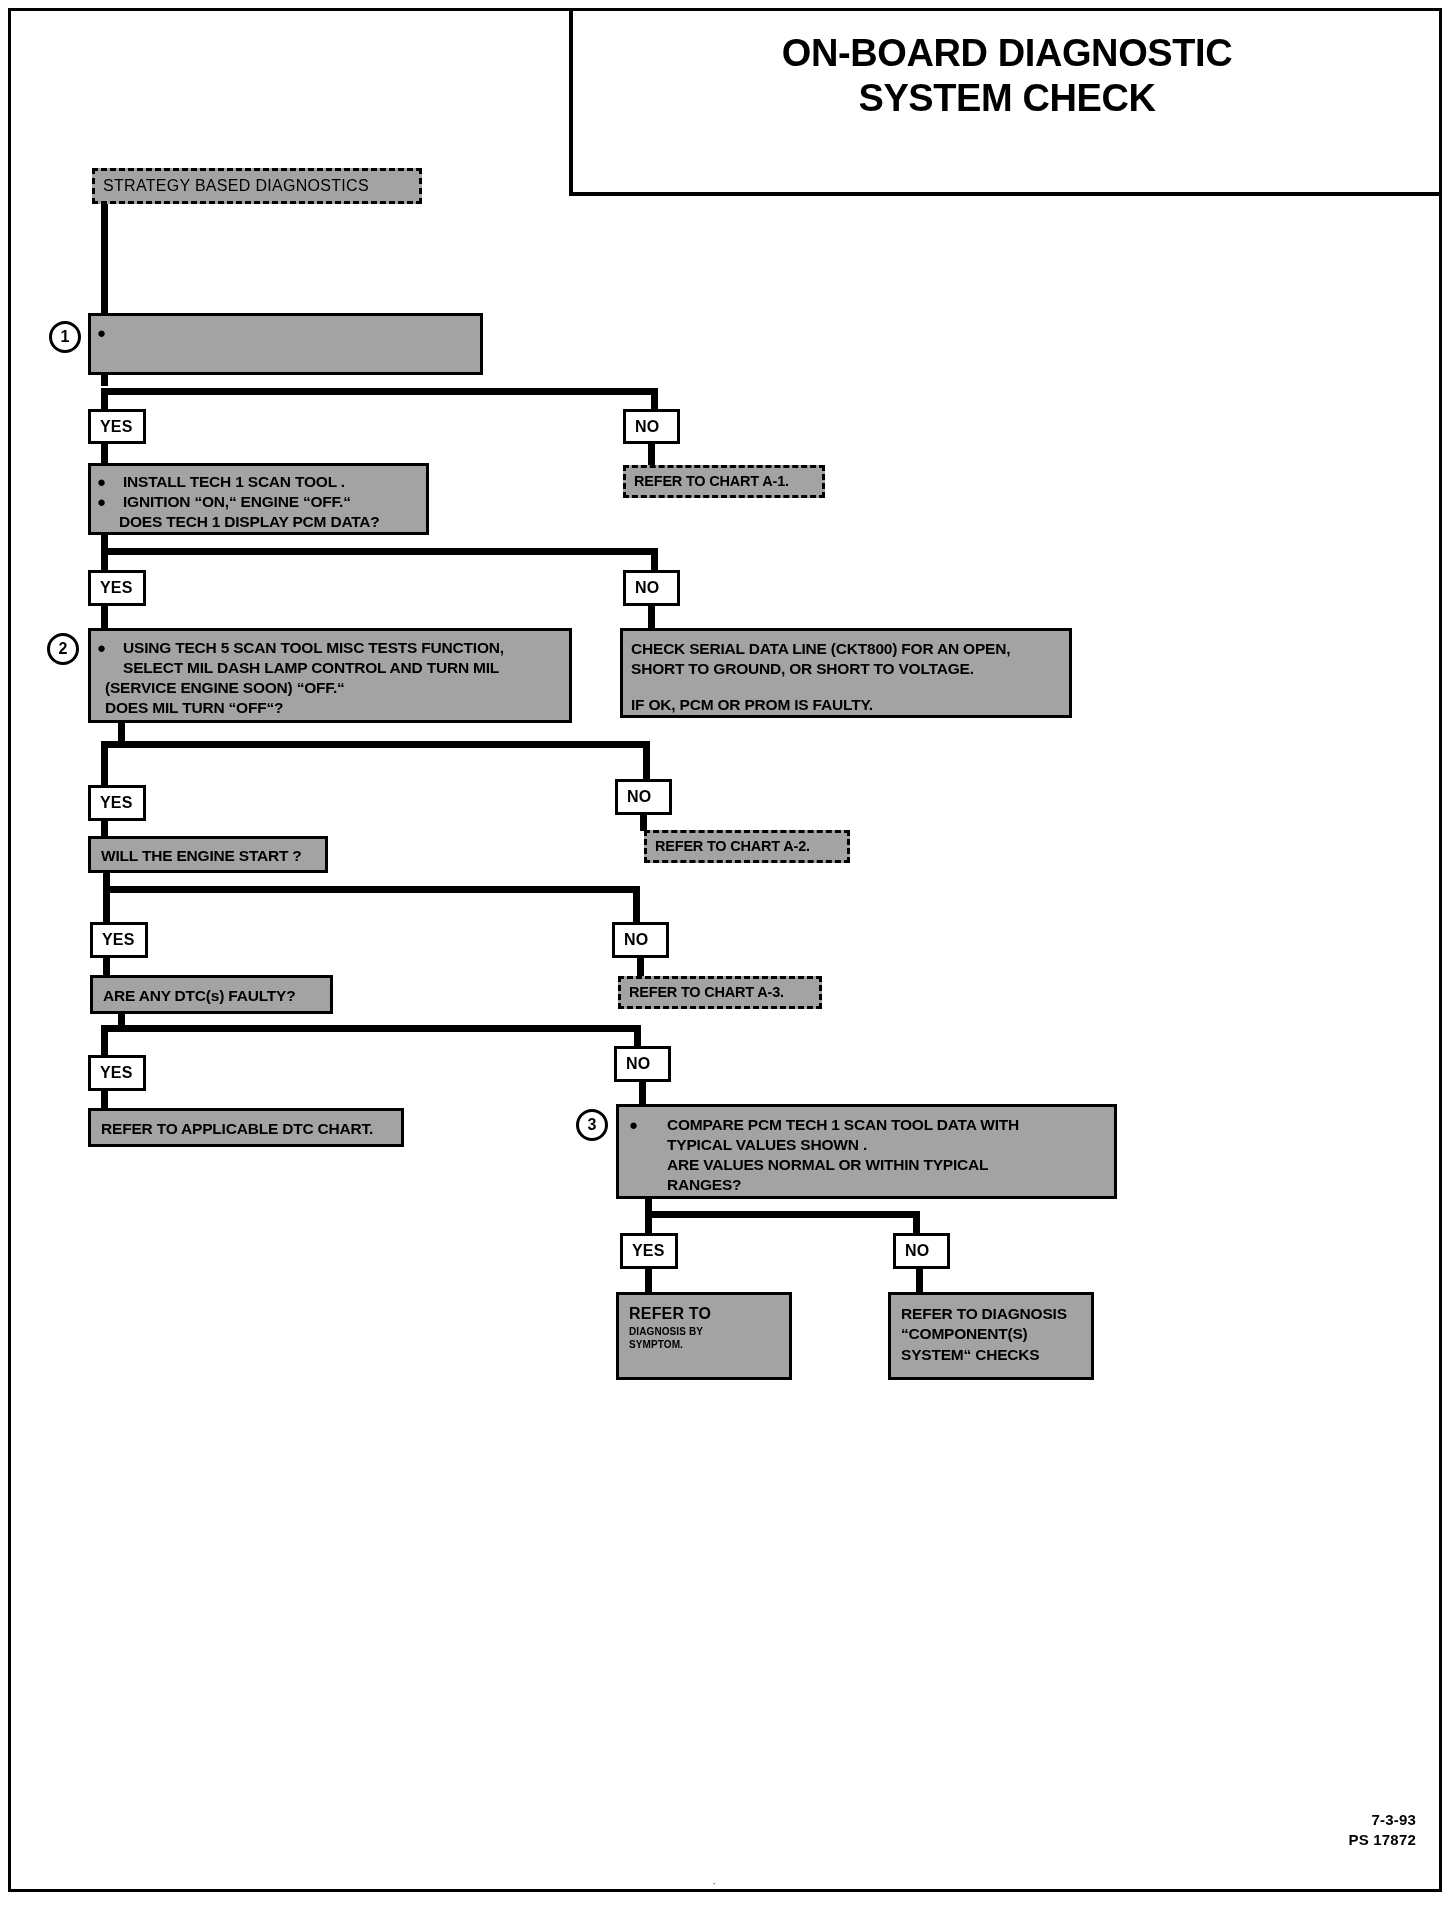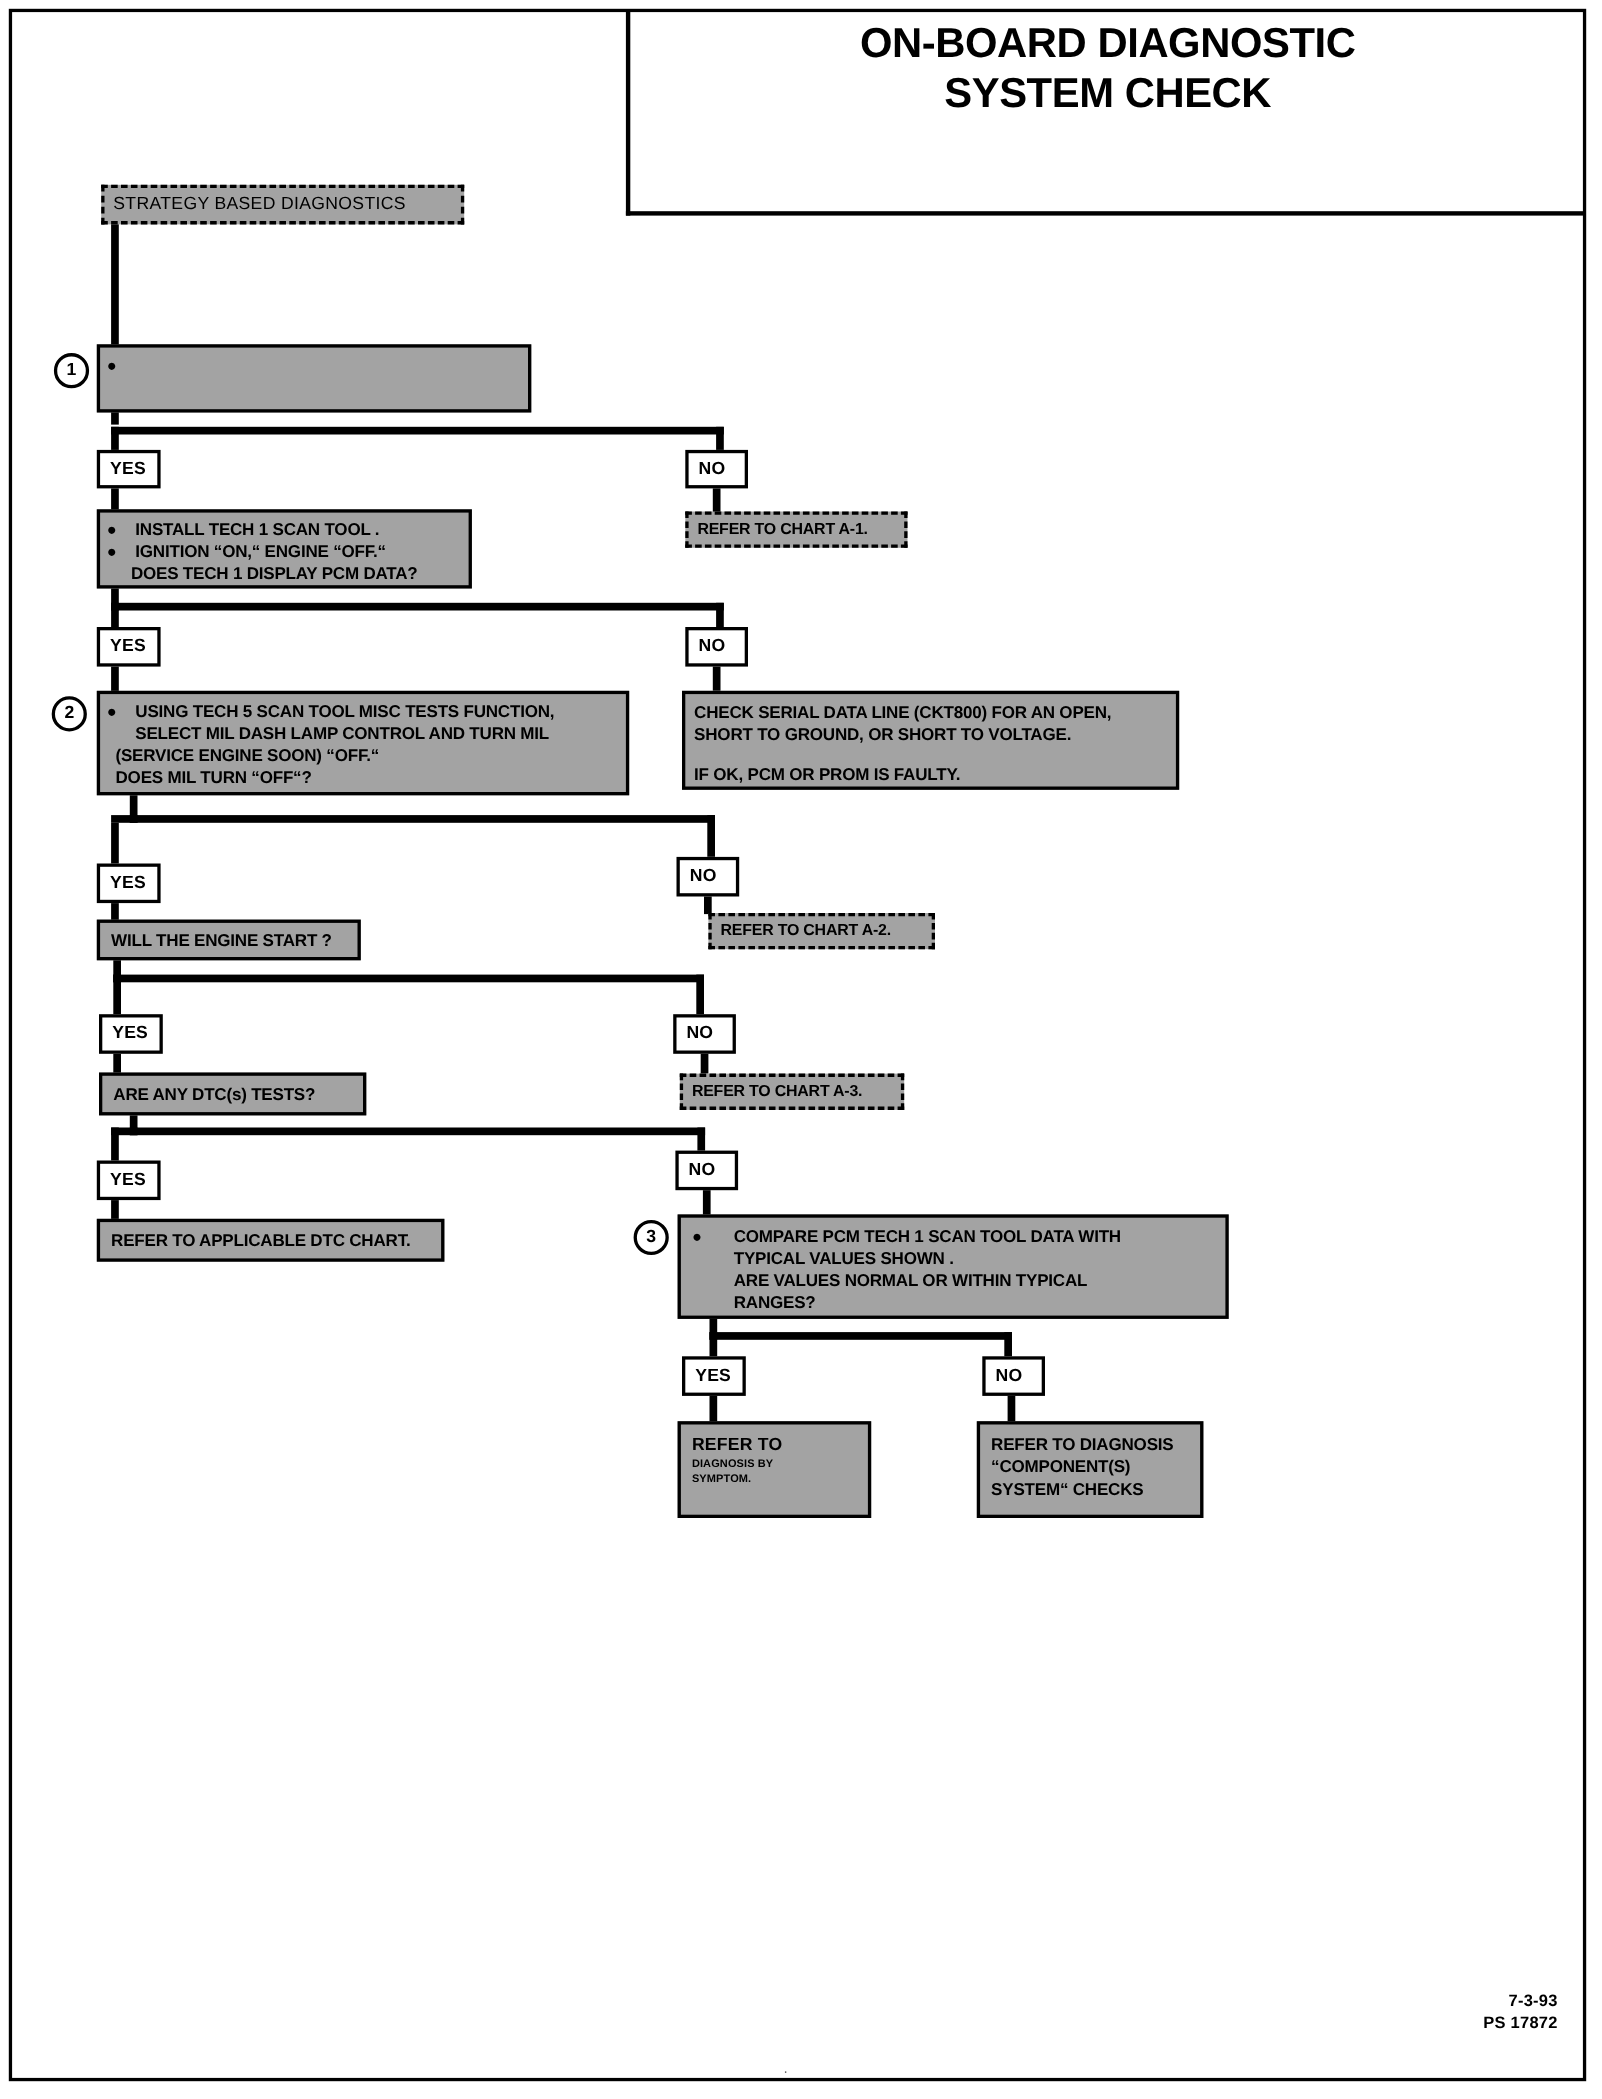--- a/index.html
+++ b/index.html
@@ -30,21 +30,21 @@
   .title-block{
     position:absolute;
     left:569px; top:9px;
     width:872px; height:187px;
     border-left:4px solid #000;
     border-bottom:4px solid #000;
     box-sizing:border-box;
     display:flex;
     align-items:flex-start;
     justify-content:center;
-    padding-top:9px;
+    padding-top:22px;
   }
   .title-text{
     font-size:38px;
     font-weight:bold;
     line-height:1.18;
     text-align:center;
     letter-spacing:-0.4px;
     white-space:pre-line;
   }
 
@@ -292,21 +292,21 @@
     <span>YES</span>
   </div>
   <div class="yn" style="left:612px; top:922px; width:57px; height:36px;">
     <span>NO</span>
   </div>
 
   <div class="ln" style="left:103px; top:958px; width:7px; height:18px;"></div>
   <div class="ln" style="left:637px; top:958px; width:7px; height:18px;"></div>
 
   <div class="box" style="left:90px; top:975px; width:243px; height:39px;">
-    <div class="box-inner" style="padding:8px 6px 4px 10px;">ARE ANY DTC(s) TESTS?</div>
+    <div class="box-inner" style="padding:8px 6px 4px 10px;">ARE ANY DTC(s) FAULTY?</div>
   </div>
 
   <div class="box dashed" style="left:618px; top:976px; width:204px; height:33px;">
     <div class="box-inner small" style="padding:4px 4px 3px 8px;">REFER TO CHART A-3.</div>
   </div>
 
   <div class="ln" style="left:118px; top:1025px; width:523px; height:7px;"></div>
   <div class="ln" style="left:118px; top:1014px; width:7px; height:18px;"></div>
   <div class="ln" style="left:101px; top:1025px; width:24px; height:7px;"></div>
   <div class="ln" style="left:101px; top:1025px; width:7px; height:31px;"></div>

